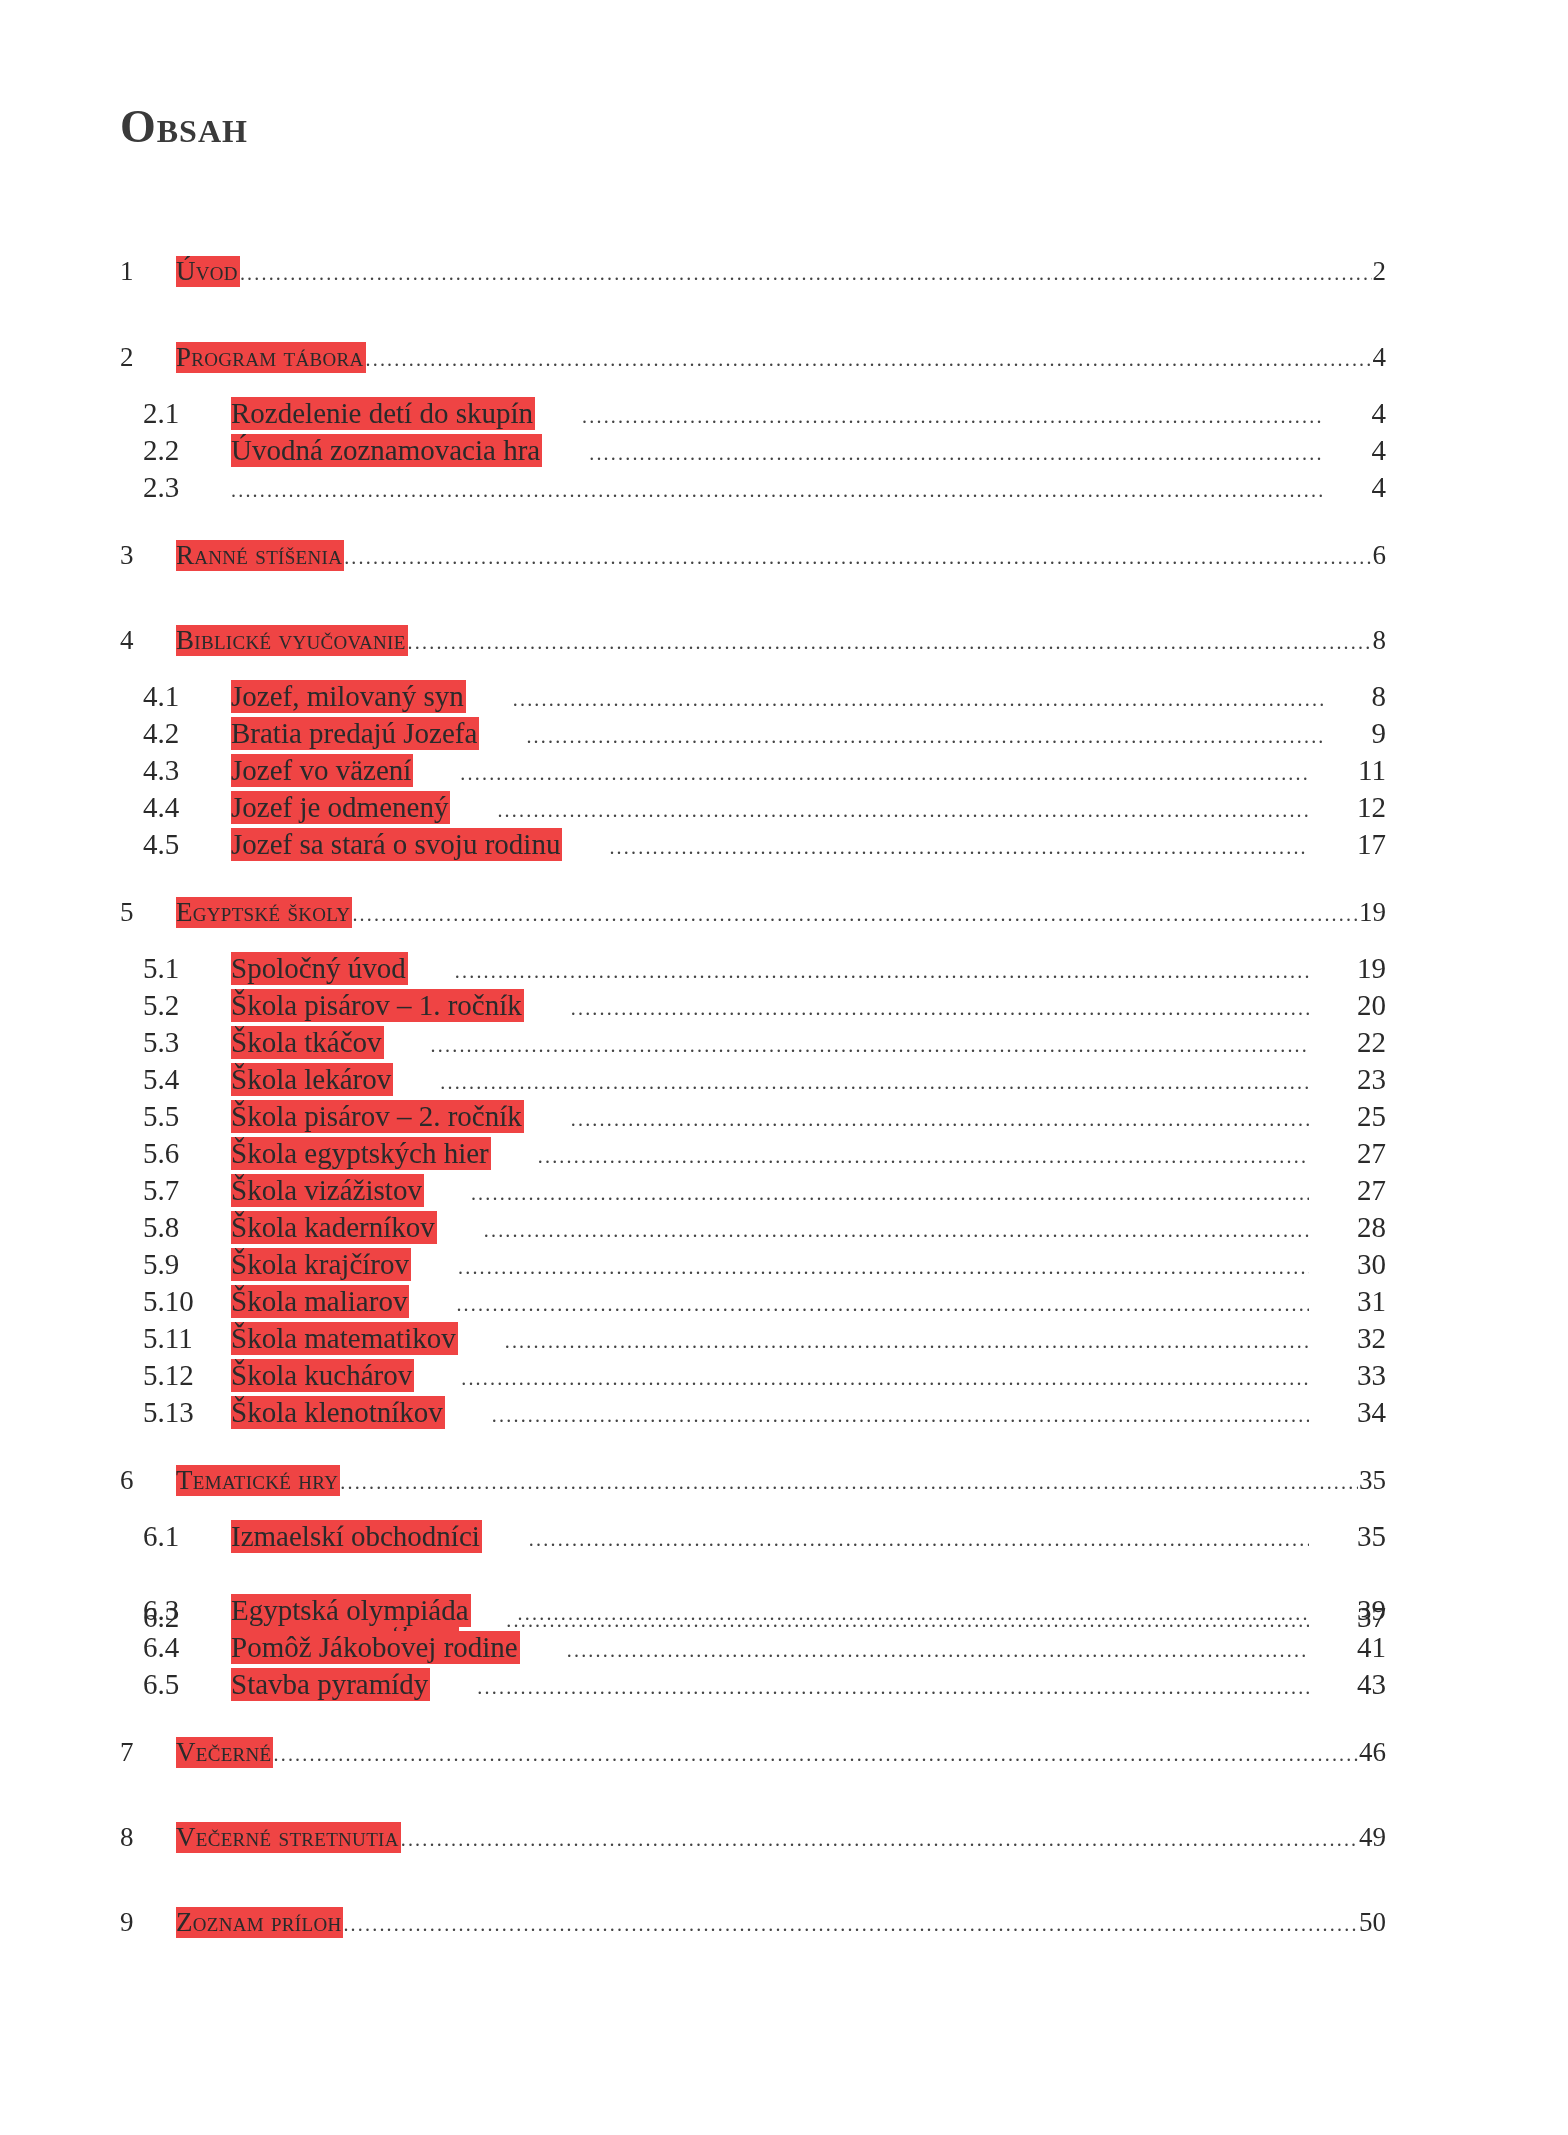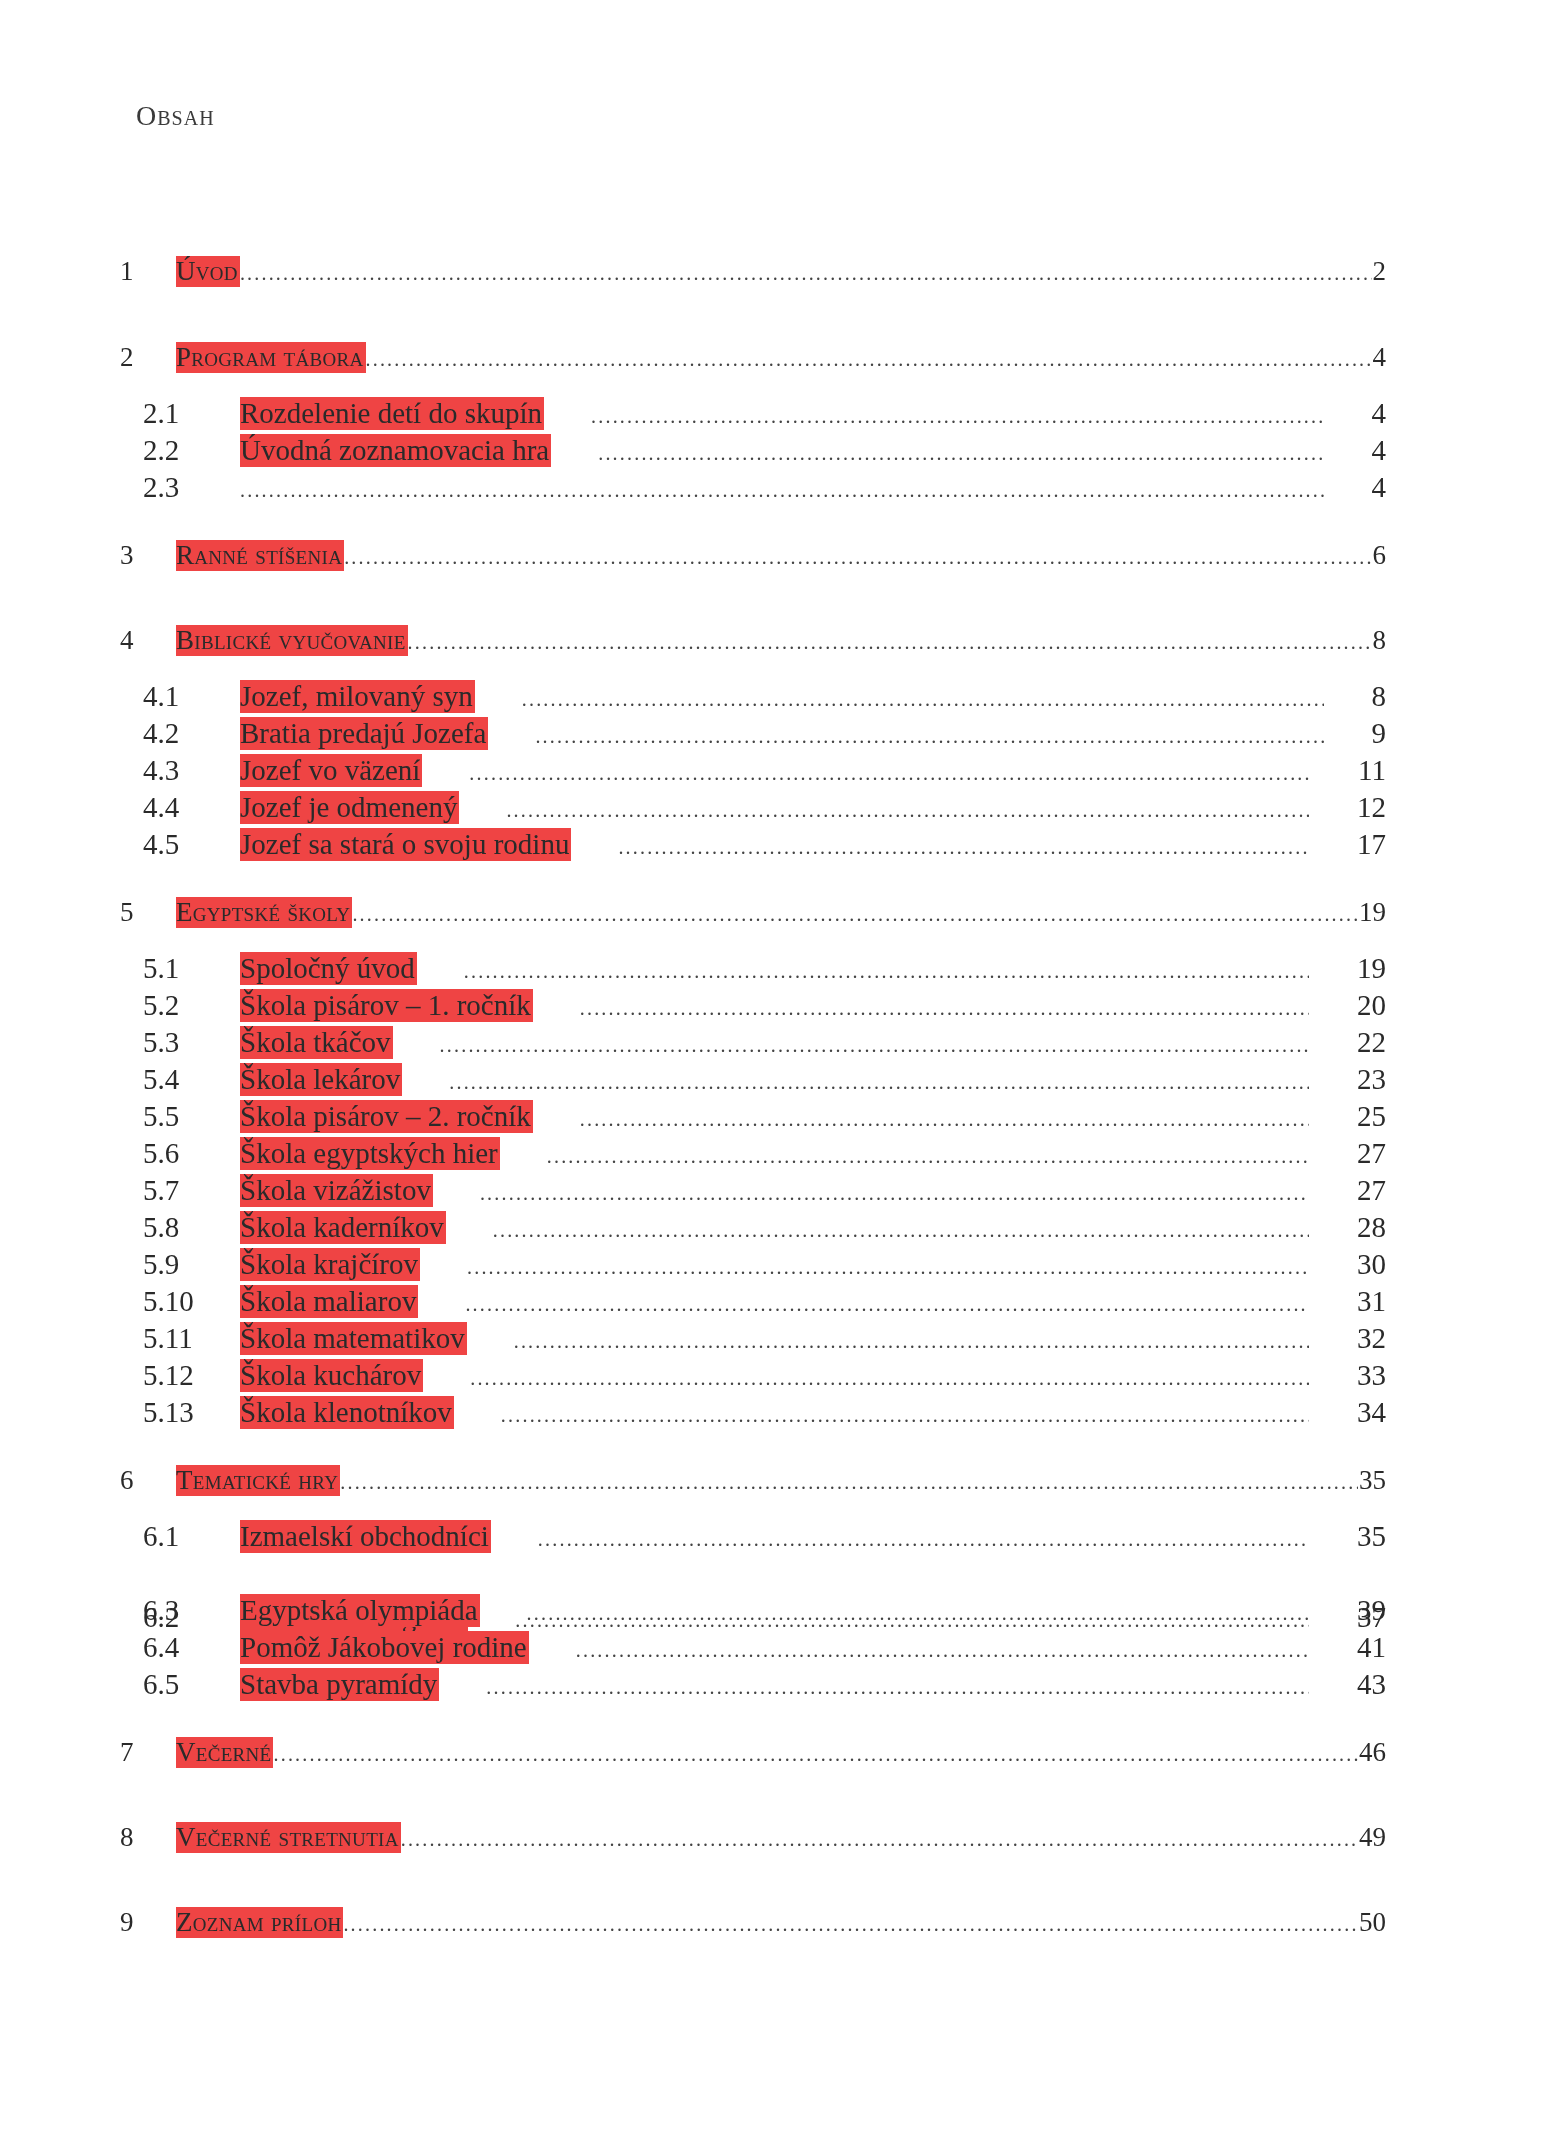--- a/index.html
+++ b/index.html
@@ -2,22 +2,22 @@
 <html><head>
 <meta charset="utf-8">
 <style>
   html, body { margin: 0; padding: 0; background: #ffffff; }
   body {
     width: 1568px; height: 2135px; position: relative; overflow: hidden;
     font-family: "Liberation Serif", "DejaVu Serif", serif;
     color: #2a2a2a;
   }
   .page-title {
-    position: absolute; left: 136px; top: 100px;
-    font-size: 28px; font-weight: normal; font-variant: small-caps;
+    position: absolute; left: 120px; top: 100px;
+    font-size: 46px; font-weight: bold; font-variant: small-caps;
     letter-spacing: 1px; color: #3a3a3a; margin: 0;
   }
   .toc { position: absolute; left: 0; top: 0; width: 1568px; }
   .row {
     position: absolute; left: 0; width: 1568px; height: 36px;
     display: flex; align-items: baseline;
   }
   .row .num { position: absolute; white-space: nowrap; }
   .row .lead {
     position: absolute; display: flex; align-items: baseline; right: 182px;
@@ -29,21 +29,21 @@
   }
   .row .page { white-space: nowrap; padding-left: 1px; }
 
   .chapter { font-size: 27px; }
   .chapter .num { left: 120px; }
   .chapter .lead { left: 176px; }
   .chapter .title { font-variant: small-caps; letter-spacing: 0.3px; }
 
   .section { font-size: 29px; }
   .section .num { left: 143px; }
-  .section .lead { left: 240px; gap: 47px; }
+  .section .lead { left: 231px; gap: 47px; }
   .section .title { letter-spacing: 0; }
   .page { font-size: 27px; }
   .section .page { font-size: 29px; }
 </style>
 </head>
 <body>
 
 <h1 class="page-title">Obsah</h1>
 
 <div class="toc" id="toc">

